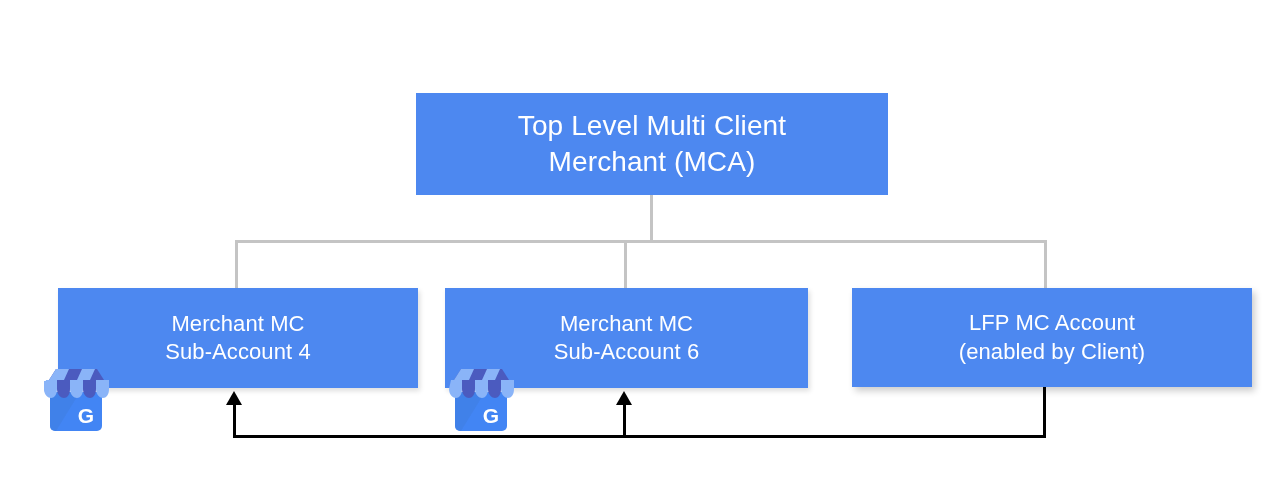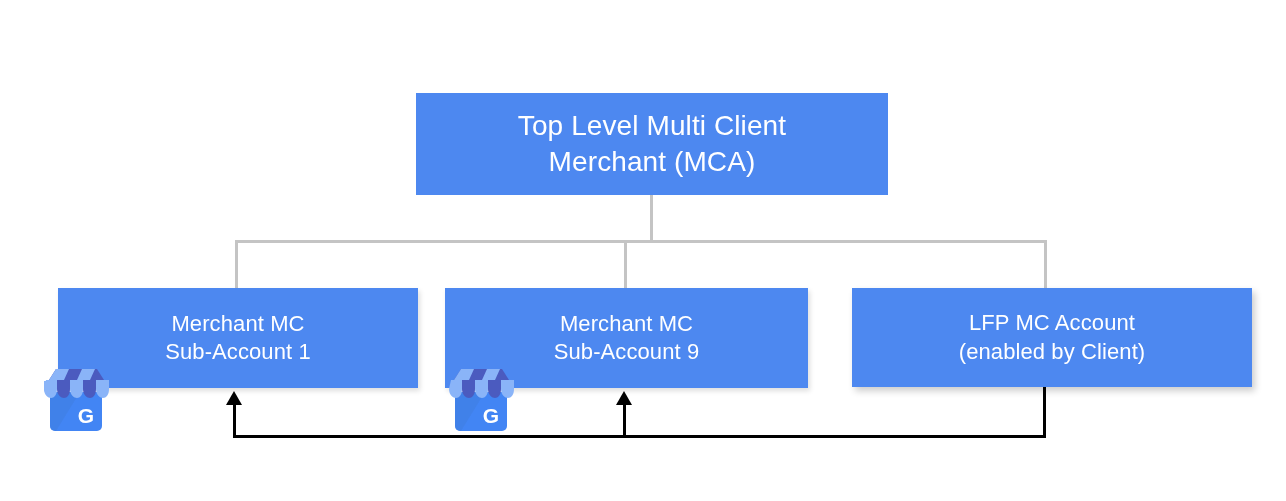--- a/index.html
+++ b/index.html
@@ -172,26 +172,26 @@
   <div class="conn-grey" id="conn-drop-2"></div>
   <div class="conn-grey" id="conn-drop-3"></div>
 
   <div class="node" id="node-top">
     <span class="line1">Top Level Multi Client</span>
     <span class="line2">Merchant (MCA)</span>
   </div>
 
   <div class="node" id="node-sub1">
     <span class="line1">Merchant MC</span>
-    <span class="line2">Sub-Account 1</span>
+    <span class="line2">Sub-Account 4</span>
   </div>
 
   <div class="node" id="node-sub2">
     <span class="line1">Merchant MC</span>
-    <span class="line2">Sub-Account 9</span>
+    <span class="line2">Sub-Account 6</span>
   </div>
 
   <div class="node" id="node-lfp">
     <span class="line1">LFP MC Account</span>
     <span class="line2">(enabled by Client)</span>
   </div>
 
   <div class="conn-black" id="fb-riser-right"></div>
   <div class="conn-black" id="fb-bus"></div>
   <div class="conn-black" id="fb-riser-left"></div>

